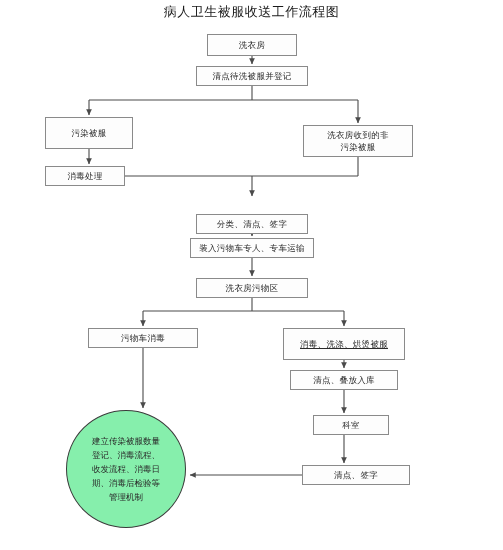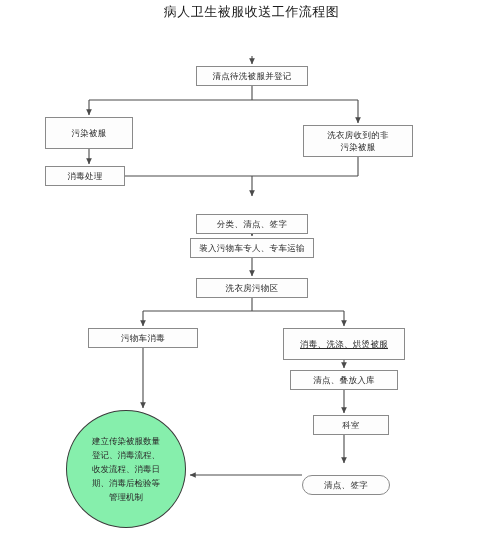--- a/index.html
+++ b/index.html
@@ -122,20 +122,23 @@
       <line x1="344" y1="348" x2="344" y2="368" marker-end="url(#ah)"></line>
 
       <line x1="344" y1="390" x2="344" y2="413" marker-end="url(#ah)"></line>
 
       <line x1="344" y1="435" x2="344" y2="463" marker-end="url(#ah)"></line>
 
       <line x1="302" y1="475" x2="190" y2="475" marker-end="url(#ah)"></line>
     </g>
   </svg>
 
+  <div class="node" style="left:207px; top:34px; width:90px; height:22px;">
+    <span class="txt">洗衣房</span>
+  </div>
 
   <div class="node" style="left:196px; top:66px; width:112px; height:20px;">
     <span class="txt">清点待洗被服并登记</span>
   </div>
 
   <div class="node" style="left:45px; top:117px; width:88px; height:32px;">
     <span class="txt">污染被服</span>
   </div>
 
   <div class="node" style="left:303px; top:125px; width:110px; height:32px;">
@@ -168,21 +171,21 @@
   </div>
 
   <div class="node" style="left:290px; top:370px; width:108px; height:20px;">
     <span class="txt">清点、叠放入库</span>
   </div>
 
   <div class="node" style="left:306px; top:415px; width:76px; height:20px;margin-left:7px;">
     <span class="txt">科室</span>
   </div>
 
-  <div class="node" style="left:302px; top:475px; width:88px; height:20px;border-radius:10px;">
+  <div class="node" style="left:302px; top:465px; width:108px; height:20px;">
     <span class="txt">清点、签字</span>
   </div>
 
   <div class="ellipse" style="left:66px; top:410px; width:120px; height:118px;">
     <span class="txt">建立传染被服数量
 登记、消毒流程、
 收发流程、消毒日
 期、消毒后检验等
 管理机制</span>
   </div>

